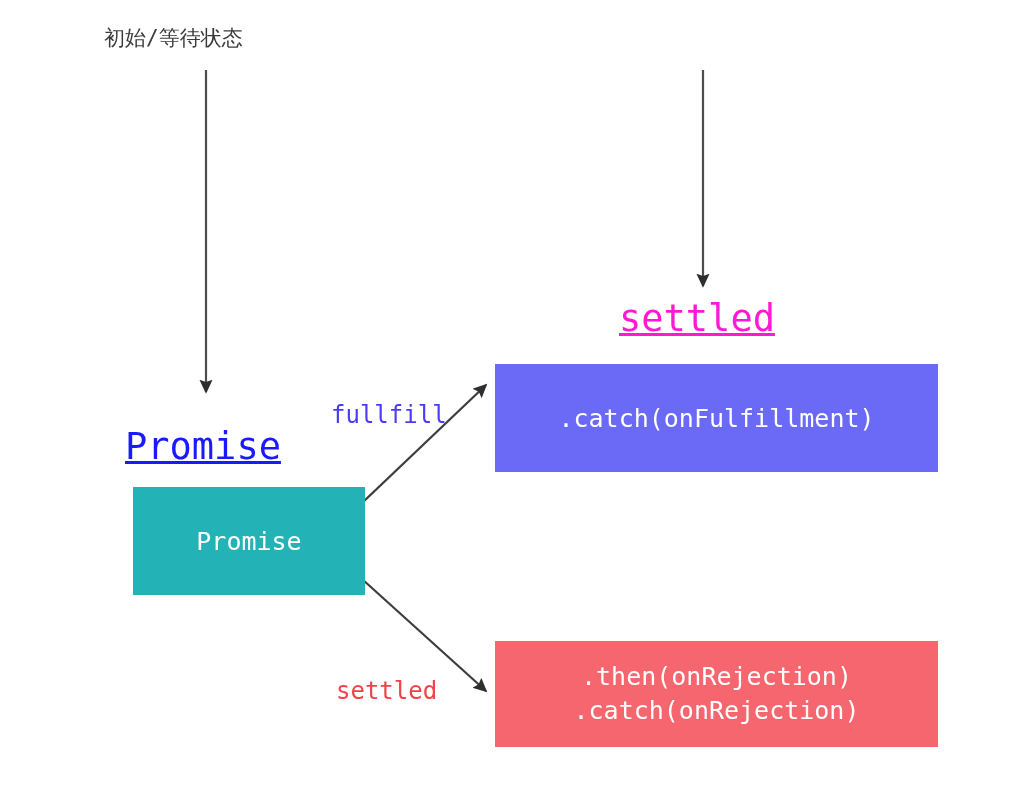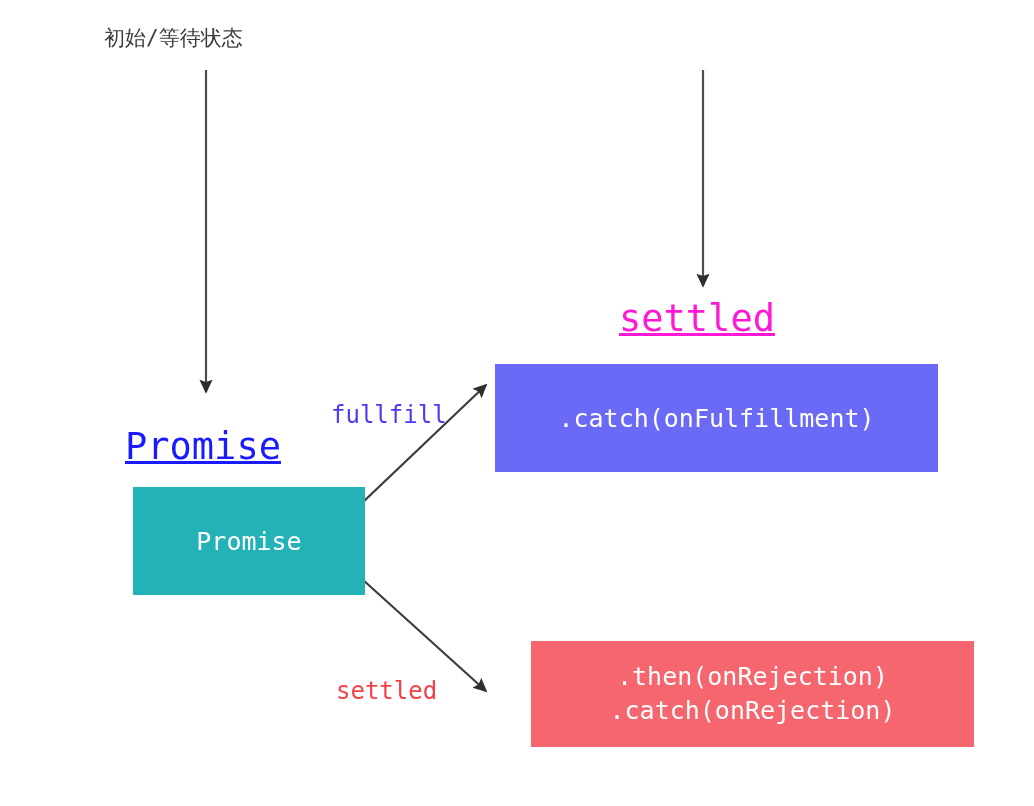--- a/index.html
+++ b/index.html
@@ -111,21 +111,20 @@
     font-size: 25px;
   }
   #box-rejected {
     left: 495px;
     top: 641px;
     width: 443px;
     height: 106px;
     background: #f5666f;
     font-size: 25px;
     line-height: 1.35;
-    margin-left: 36px;
   }
   .box-text-multiline {
     white-space: pre-line;
   }
 </style>
 </head>
 <body>
 
 <div id="canvas">
 

